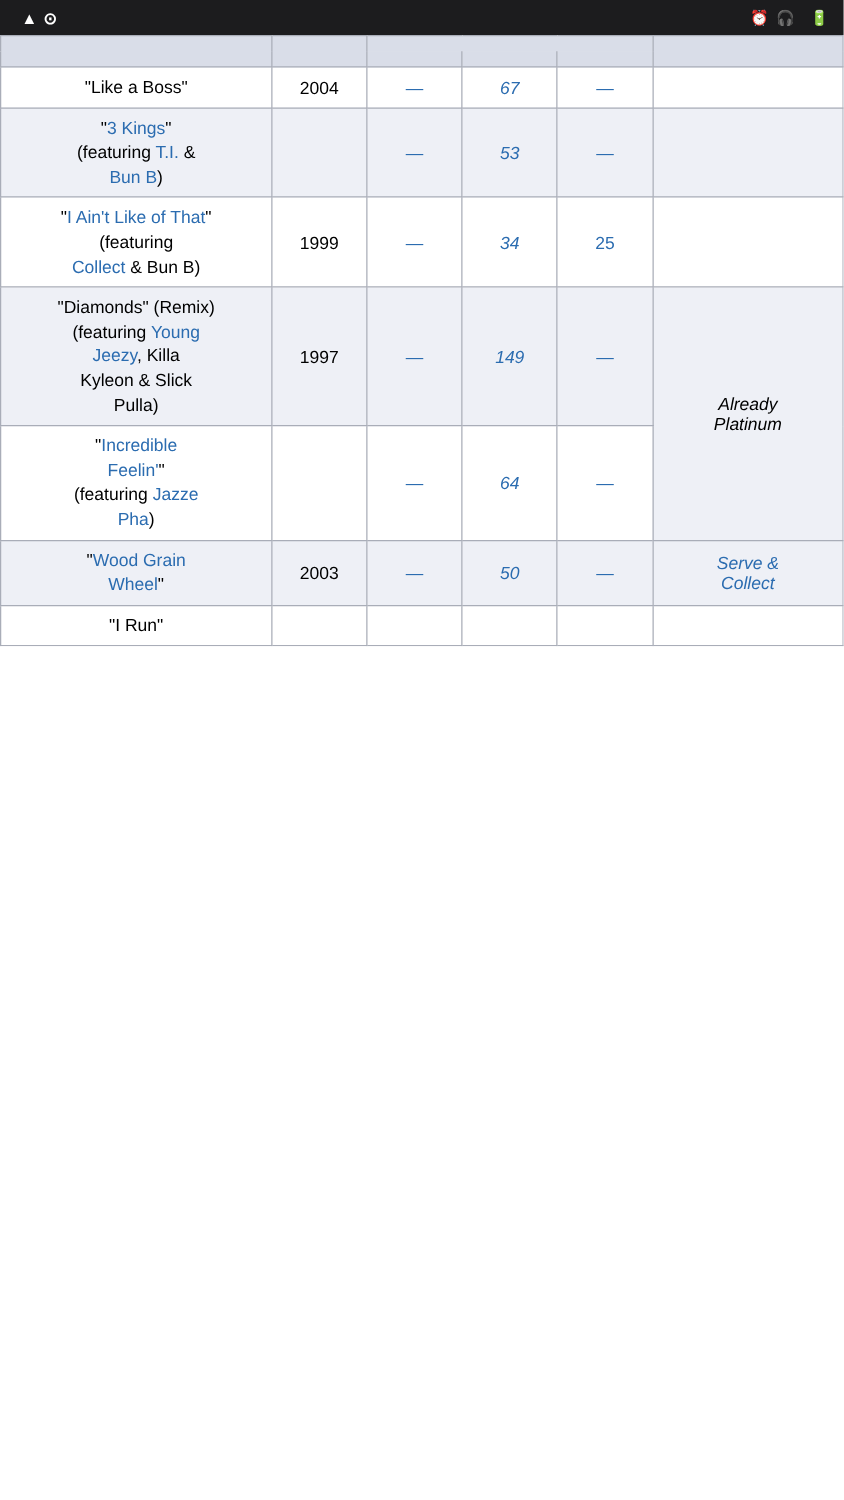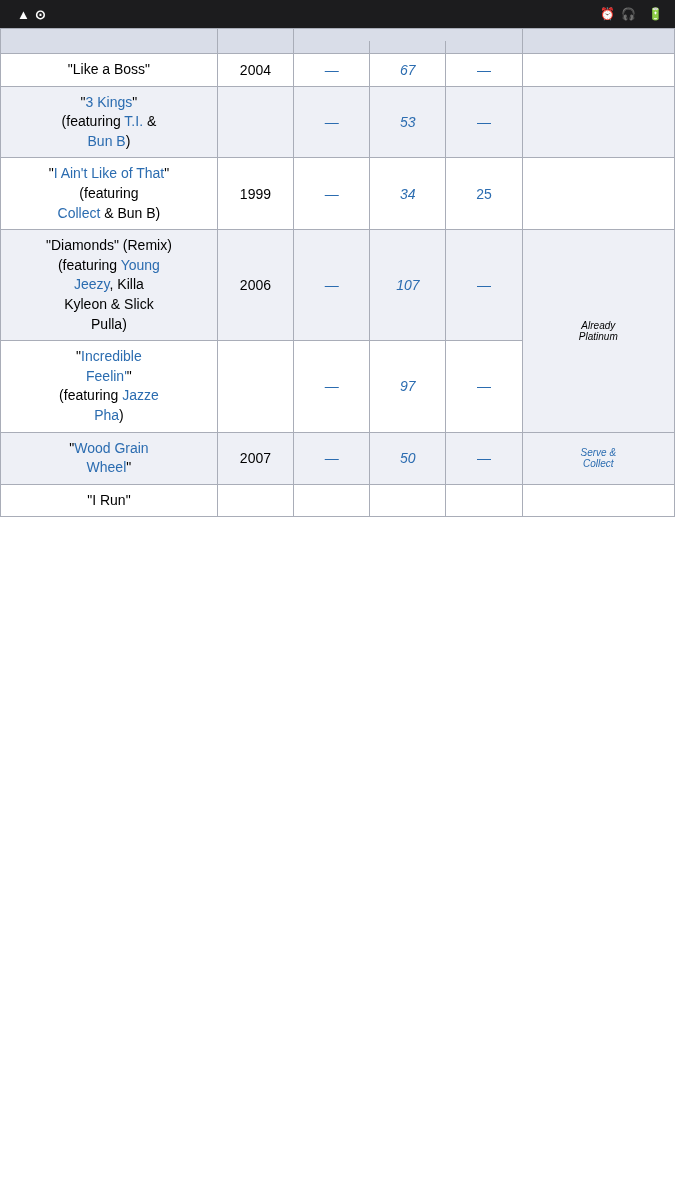--- a/index.html
+++ b/index.html
@@ -98,21 +98,21 @@
     td.cell-year {
       font-size: 14px;
     }
 
     td.cell-num {
       font-size: 14px;
     }
 
     td.cell-album {
       font-style: italic;
-      font-size: 10px;
+      font-size: 14px;
     }
 
     .link { color: #2b6cb0; }
   </style>
 </head>
 <body>
 
 <div class="status-bar">
   <div class="status-left">
     <span></span>
@@ -170,37 +170,37 @@
           <tr class="row-white">
             <td class="cell-title col-title" style="white-space: pre-line;">"<span class="link">I Ain't Like of That</span>"<br>(featuring<br><span class="link">Collect</span> &amp; Bun B)</td>
             <td class="cell-year col-year">1999</td>
             <td class="cell-num col-us">—</td>
             <td class="cell-num col-rb">34</td>
             <td class="cell-num col-rap">25</td>
             <td class="cell-album col-album" style="font-style: italic; white-space: pre-line;"></td>
           </tr>
           <tr class="row-light">
             <td class="cell-title col-title" style="white-space: pre-line;">"Diamonds" (Remix)<br>(featuring <span class="link">Young<br>Jeezy</span>, Killa<br>Kyleon &amp; Slick<br>Pulla)</td>
-            <td class="cell-year col-year">2006</td>
-            <td class="cell-num col-us">—</td>
-            <td class="cell-num col-rb">107</td>
+            <td class="cell-year col-year">1997</td>
+            <td class="cell-num col-us">—</td>
+            <td class="cell-num col-rb">149</td>
             <td class="cell-num col-rap">—</td>
             <td class="cell-album col-album" rowspan="2" style="font-style: italic; white-space: pre-line;">Already
 Platinum</td>
           </tr>
           <tr class="row-white">
             <td class="cell-title col-title" style="white-space: pre-line;">"<span class="link">Incredible<br>Feelin'</span>"<br>(featuring <span class="link">Jazze<br>Pha</span>)</td>
             <td class="cell-year col-year"></td>
             <td class="cell-num col-us">—</td>
-            <td class="cell-num col-rb">97</td>
+            <td class="cell-num col-rb">64</td>
             <td class="cell-num col-rap">—</td>
           </tr>
           <tr class="row-light">
             <td class="cell-title col-title" style="white-space: pre-line;">"<span class="link">Wood Grain<br>Wheel</span>"</td>
-            <td class="cell-year col-year">2007</td>
+            <td class="cell-year col-year">2003</td>
             <td class="cell-num col-us">—</td>
             <td class="cell-num col-rb">50</td>
             <td class="cell-num col-rap">—</td>
             <td class="cell-album col-album" style="color: rgb(43, 108, 176); font-style: italic; white-space: pre-line; margin-top: 15px;">Serve &amp;
 Collect</td>
           </tr>
           <tr class="row-white">
             <td class="cell-title col-title" style="white-space: pre-line;">"I Run"</td>
             <td class="cell-year col-year"></td>
             <td class="cell-num col-us"></td>

